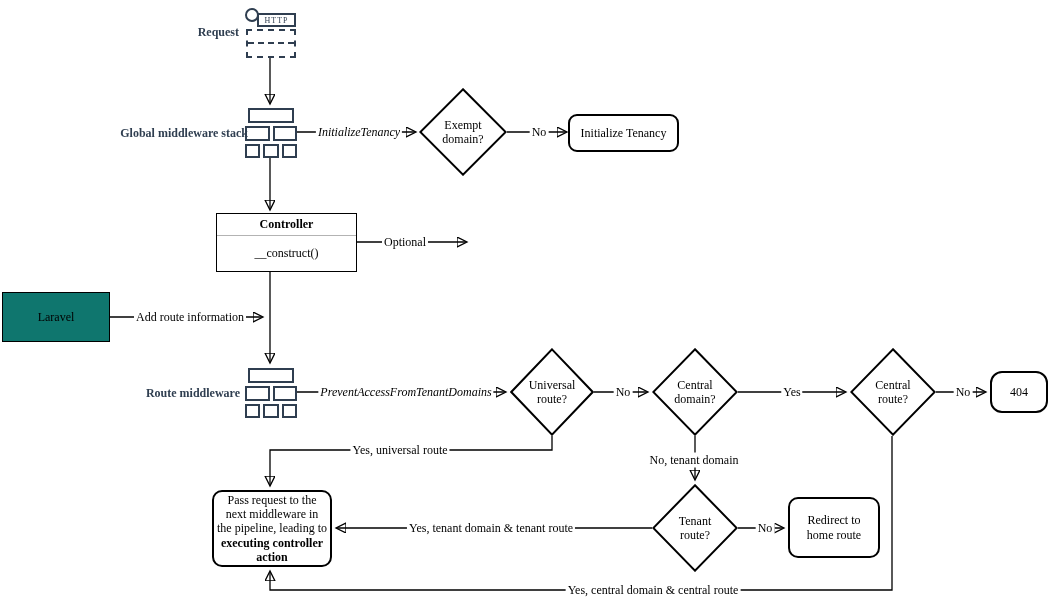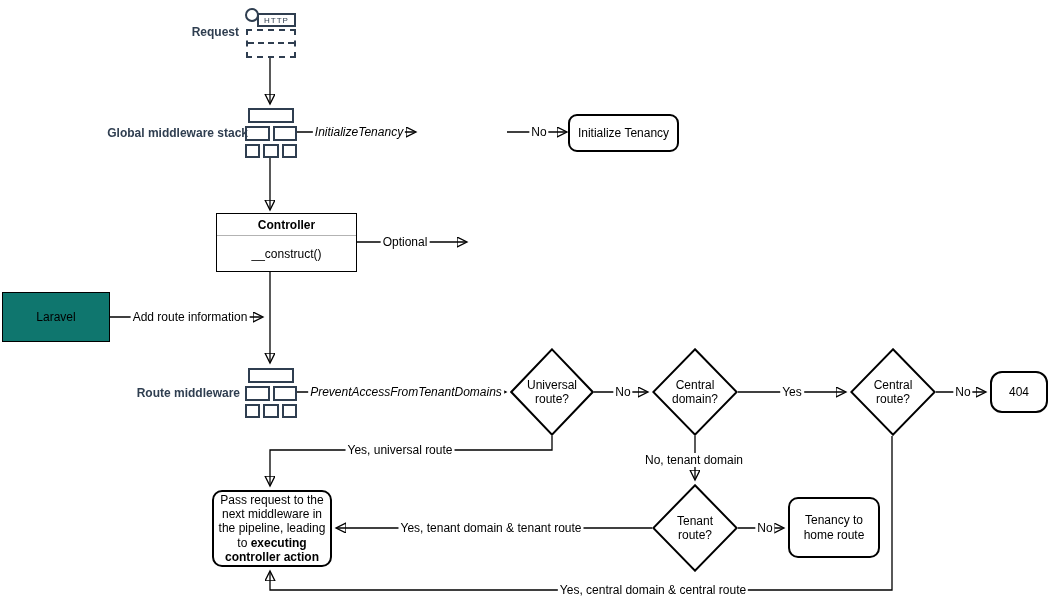--- a/index.html
+++ b/index.html
@@ -2,21 +2,21 @@
 <html><head>
 <meta charset="utf-8">
 <style>
   * { margin: 0; padding: 0; box-sizing: border-box; }
   html, body { background: #ffffff; }
   .canvas {
     position: relative;
     width: 1052px;
     height: 600px;
     background: #ffffff;
-    font-family: Liberation Sans, sans-serif;
+    font-family: Liberation Serif, serif;
     font-size: 12px;
     color: #000;
     overflow: hidden;
   }
   .edges { position: absolute; left: 0; top: 0; width: 1052px; height: 600px; }
   .edges path { fill: none; stroke: #000; stroke-width: 1.3; }
 
   
   .node { position: absolute; }
   .rounded {
@@ -135,20 +135,26 @@
       <div class="cell w2"></div>
     </div>
     <div class="row">
       <div class="cell w3"></div>
       <div class="cell w3"></div>
       <div class="cell w3"></div>
     </div>
   </div>
   <div class="side-label" style="left:248px; top:133px;">Global middleware stack</div>
 
+  <div class="diamond" style="left:419px; top:88px; width:88px; height:88px;">
+    <svg viewBox="0 0 100 100" preserveAspectRatio="none">
+      <polygon points="50,1.5 98.5,50 50,98.5 1.5,50" fill="#fff" stroke="#000" stroke-width="2" vector-effect="non-scaling-stroke"></polygon>
+    </svg>
+    <div class="dlabel">Exempt domain?</div>
+  </div>
 
   <div class="node rounded" style="left:568px; top:114px; width:111px; height:38px; border-radius:9px;">Initialize Tenancy</div>
 
   <div class="node uml" style="left:216px; top:213px; width:141px; height:59px;">
     <div class="uml-title">Controller</div>
     <div class="uml-body">__construct()</div>
   </div>
 
 
   <div class="node plainrect" style="left:2px; top:292px; width:108px; height:50px;">Laravel</div>
@@ -192,21 +198,21 @@
 
   <div class="node rounded" style="left:990px; top:371px; width:58px; height:42px; border-width:2.5px; border-radius:12px;">404</div>
 
   <div class="diamond" style="left:652px; top:484px; width:86px; height:88px;">
     <svg viewBox="0 0 100 100" preserveAspectRatio="none">
       <polygon points="50,1.5 98.5,50 50,98.5 1.5,50" fill="#fff" stroke="#000" stroke-width="2" vector-effect="non-scaling-stroke"></polygon>
     </svg>
     <div class="dlabel">Tenant route?</div>
   </div>
 
-  <div class="node rounded" style="left:788px; top:497px; width:92px; height:61px; padding:0 8px;">Tenancy to home route</div>
+  <div class="node rounded" style="left:788px; top:497px; width:92px; height:61px; padding:0 8px;">Redirect to home route</div>
 
   <div class="node rounded" style="left:212px; top:490px; width:120px; height:77px; border-width:2.5px; padding:0 3px;">
     <div><span>Pass request to the next middleware in the pipeline, leading to </span><b>executing controller action</b></div>
   </div>
 
   <div class="edge-label italic" style="left:359px; top:132px;">InitializeTenancy</div>
   <div class="edge-label" style="left:539px; top:132px;">No</div>
   <div class="edge-label" style="left:405px; top:242px;">Optional</div>
   <div class="edge-label" style="left:190px; top:317px;">Add route information</div>
   <div class="edge-label italic" style="left:406px; top:392px;">PreventAccessFromTenantDomains</div>

